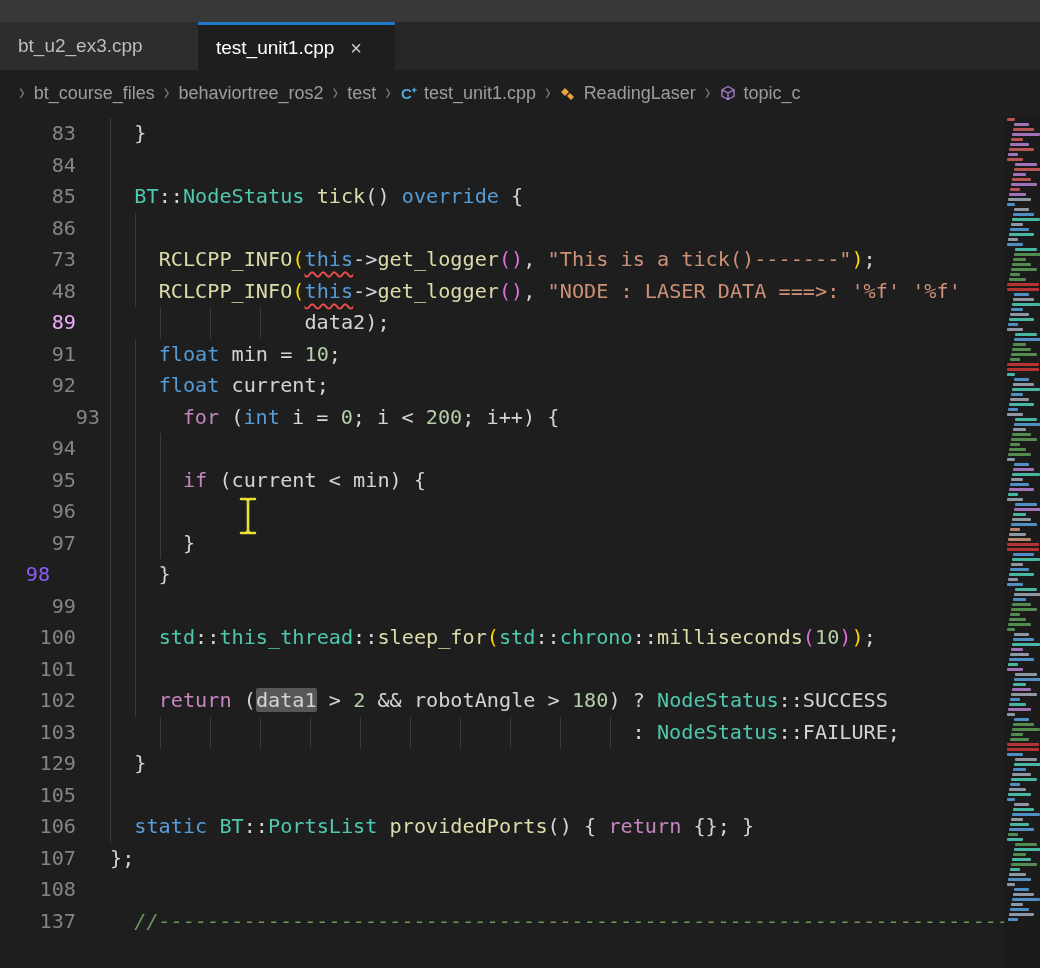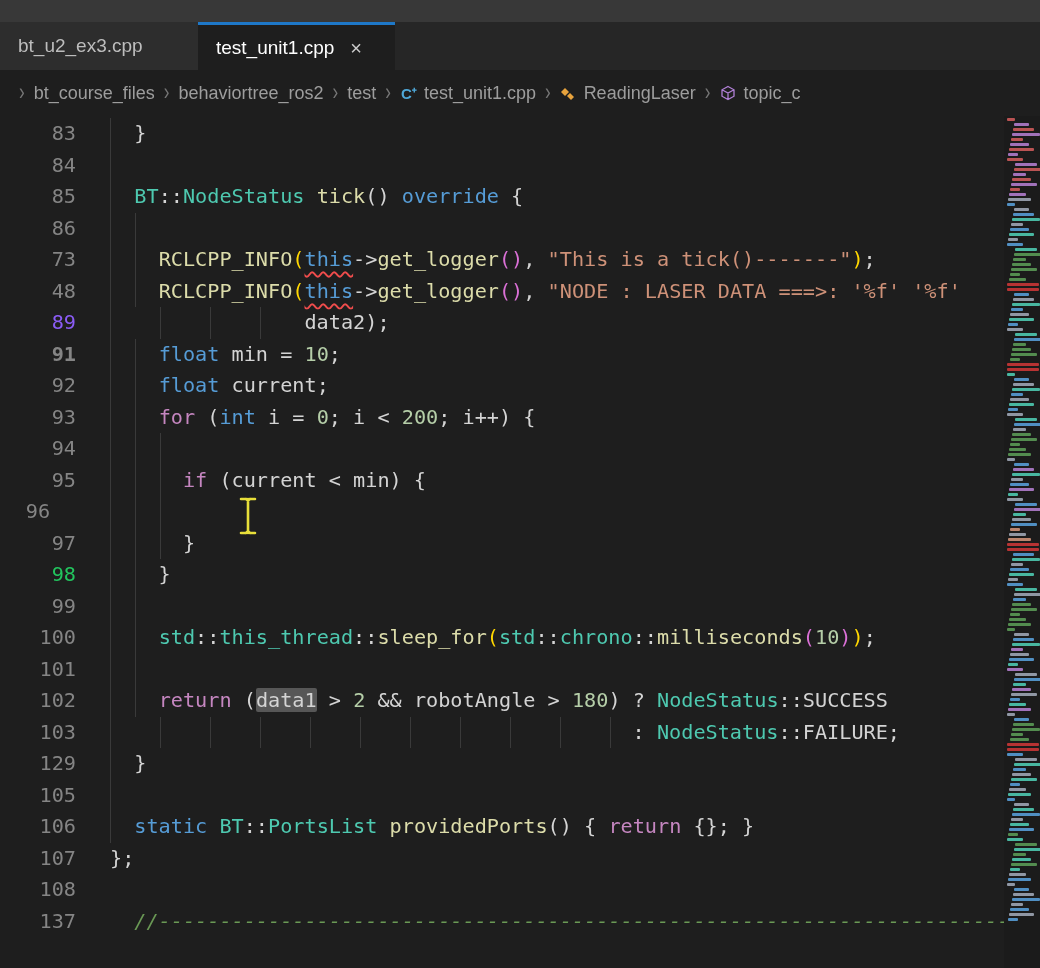--- a/index.html
+++ b/index.html
@@ -128,71 +128,71 @@
           <span class="guide" style="left: 110px; background: rgb(58, 58, 58);"></span>
           <span class="guide" style="left: 135px; background: rgb(58, 58, 58);"></span>
           <span class="ln" style="color: rgb(133, 133, 133);">48</span>
           <span class="ct"><span style="color: rgb(212, 212, 212);">    </span><span style="color: rgb(220, 220, 170);">RCLCPP_INFO</span><span style="color: rgb(255, 215, 0);">(</span><span class="sq" style="color: rgb(86, 156, 214);">this</span><span style="color: rgb(212, 212, 212);">-&gt;</span><span style="color: rgb(220, 220, 170);">get_logger</span><span style="color: rgb(218, 112, 214);">()</span><span style="color: rgb(212, 212, 212);">, </span><span style="color: rgb(206, 145, 120);">"NODE : LASER DATA ===&gt;: '%f' '%f'</span></span>
         </div>
         <div class="cl">
           <span class="guide" style="left: 110px; background: rgb(58, 58, 58);"></span>
           <span class="guide" style="left: 160px; background: rgb(58, 58, 58);"></span>
           <span class="guide" style="left: 210px; background: rgb(58, 58, 58);"></span>
           <span class="guide" style="left: 260px; background: rgb(58, 58, 58);"></span>
-          <span class="ln" style="color: #8b5cf6;">89</span>
+          <span class="ln" style="color: #f0abfc;">89</span>
           <span class="ct"><span style="color: rgb(212, 212, 212);">                data2);</span></span>
         </div>
         <div class="cl">
           <span class="guide" style="left: 110px; background: rgb(58, 58, 58);"></span>
           <span class="guide" style="left: 135px; background: rgb(58, 58, 58);"></span>
-          <span class="ln" style="color: rgb(133, 133, 133); font-weight: bold;">91</span>
+          <span class="ln" style="color: rgb(133, 133, 133);">91</span>
           <span class="ct"><span style="color: rgb(212, 212, 212);">    </span><span style="color: rgb(86, 156, 214);">float</span><span style="color: rgb(212, 212, 212);"> min = </span><span style="color: rgb(181, 206, 168);">10</span><span style="color: rgb(212, 212, 212);">;</span></span>
         </div>
         <div class="cl">
           <span class="guide" style="left: 110px; background: rgb(58, 58, 58);"></span>
           <span class="guide" style="left: 135px; background: rgb(58, 58, 58);"></span>
           <span class="ln" style="color: rgb(133, 133, 133);">92</span>
           <span class="ct"><span style="color: rgb(212, 212, 212);">    </span><span style="color: rgb(86, 156, 214);">float</span><span style="color: rgb(212, 212, 212);"> current;</span></span>
         </div>
         <div class="cl">
           <span class="guide" style="left: 110px; background: rgb(58, 58, 58);"></span>
           <span class="guide" style="left: 135px; background: rgb(58, 58, 58);"></span>
-          <span class="ln" style="color: rgb(133, 133, 133);">93</span>
+          <span class="ln" style="color: rgb(133, 133, 133); margin-left: 24px;">93</span>
           <span class="ct"><span style="color: rgb(212, 212, 212);">    </span><span style="color: rgb(197, 134, 192);">for</span><span style="color: rgb(212, 212, 212);"> (</span><span style="color: rgb(86, 156, 214);">int</span><span style="color: rgb(212, 212, 212);"> i = </span><span style="color: rgb(181, 206, 168);">0</span><span style="color: rgb(212, 212, 212);">; i &lt; </span><span style="color: rgb(181, 206, 168);">200</span><span style="color: rgb(212, 212, 212);">; i++) {</span></span>
         </div>
         <div class="cl">
           <span class="guide" style="left: 110px; background: rgb(58, 58, 58);"></span>
           <span class="guide" style="left: 135px; background: rgb(58, 58, 58);"></span>
           <span class="guide" style="left: 160px; background: rgb(58, 58, 58);"></span>
           <span class="ln" style="color: rgb(133, 133, 133);">94</span>
         </div>
         <div class="cl">
           <span class="guide" style="left: 110px; background: rgb(58, 58, 58);"></span>
           <span class="guide" style="left: 135px; background: rgb(58, 58, 58);"></span>
           <span class="guide" style="left: 160px; background: rgb(58, 58, 58);"></span>
           <span class="ln" style="color: rgb(133, 133, 133);">95</span>
           <span class="ct"><span style="color: rgb(212, 212, 212);">      </span><span style="color: rgb(197, 134, 192);">if</span><span style="color: rgb(212, 212, 212);"> (current &lt; min) {</span></span>
         </div>
         <div class="cl">
           <span class="guide" style="left: 110px; background: rgb(58, 58, 58);"></span>
           <span class="guide" style="left: 135px; background: rgb(58, 58, 58);"></span>
           <span class="guide" style="left: 160px; background: rgb(58, 58, 58);"></span>
-          <span class="ln" style="color: rgb(133, 133, 133); text-align: center;">96</span>
+          <span class="ln" style="color: rgb(133, 133, 133);">96</span>
         </div>
         <div class="cl">
           <span class="guide" style="left: 110px; background: rgb(58, 58, 58);"></span>
           <span class="guide" style="left: 135px; background: rgb(58, 58, 58);"></span>
           <span class="guide" style="left: 160px; background: rgb(58, 58, 58);"></span>
           <span class="ln" style="color: rgb(133, 133, 133);">97</span>
           <span class="ct"><span style="color: rgb(212, 212, 212);">      }</span></span>
         </div>
         <div class="cl">
           <span class="guide" style="left: 110px; background: rgb(58, 58, 58);"></span>
           <span class="guide" style="left: 135px; background: rgb(58, 58, 58);"></span>
-          <span class="ln" style="color: #22c55e;">98</span>
+          <span class="ln" style="color: #8b5cf6; text-align: center;">98</span>
           <span class="ct"><span style="color: rgb(212, 212, 212);">    }</span></span>
         </div>
         <div class="cl">
           <span class="guide" style="left: 110px; background: rgb(58, 58, 58);"></span>
           <span class="guide" style="left: 135px; background: rgb(58, 58, 58);"></span>
           <span class="ln" style="color: rgb(133, 133, 133); padding-left: 13px;">99</span>
           <span class="ct"></span>
         </div>
         <div class="cl">
           <span class="guide" style="left: 110px; background: rgb(58, 58, 58);"></span>

